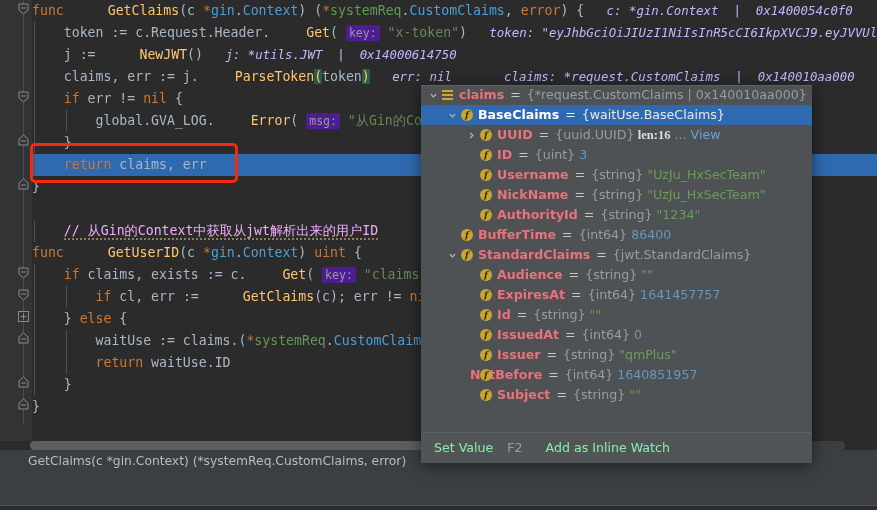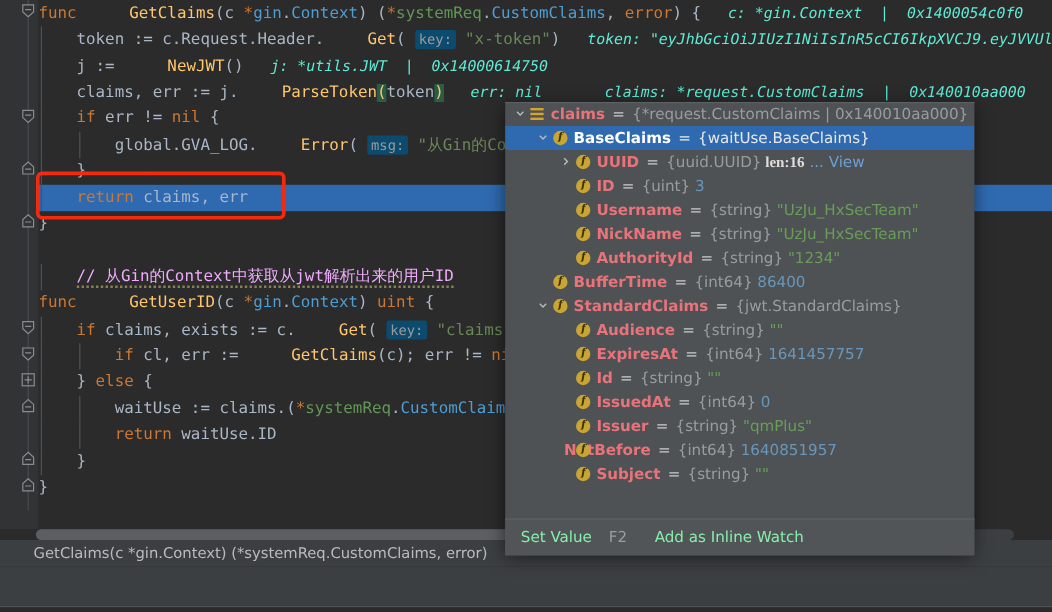--- a/index.html
+++ b/index.html
@@ -40,24 +40,24 @@
   }
   
   .kw{color:#cc7832;}
   .fn{color:#ffc66d;margin-left:36px;}
   .pkg{color:#629755;}
   .str{color:#6a8759;}
   .txt{color:#a9b7c6;}
   .cls{color:#4e9ed4;}
   .cm{color:#f0abfc;}
   .prm{
-    color:#9a9a9a;background:#0c4a6e;border-radius:2px;
+    color:#9a9a9a;background:#4c1d95;border-radius:2px;
     font-size:11.5px;padding:1px 3px;font-style:normal;
   }
-  .hint{color:#5eead4;font-style:italic;font-family:"DejaVu Sans Mono","Liberation Mono",monospace;font-size:12.4px;}
+  .hint{color:#c4b5fd;font-style:italic;font-family:"DejaVu Sans Mono","Liberation Mono",monospace;font-size:12.4px;}
   .hintbox{color:#787878;background:#3a3d3f;border-radius:2px;padding:0 4px;font-style:normal;}
   .mbrace{background:#2a5d45;color:#ffc66d;}
   .sel .txt,.sel .kw{}
   .sq{
     border-bottom:2px dotted #8a8152;
   }
   
   #annot{
     position:absolute;left:30px;top:143px;width:208px;height:40px;
     border:3px solid #f5290d;border-radius:5px;box-sizing:border-box;

